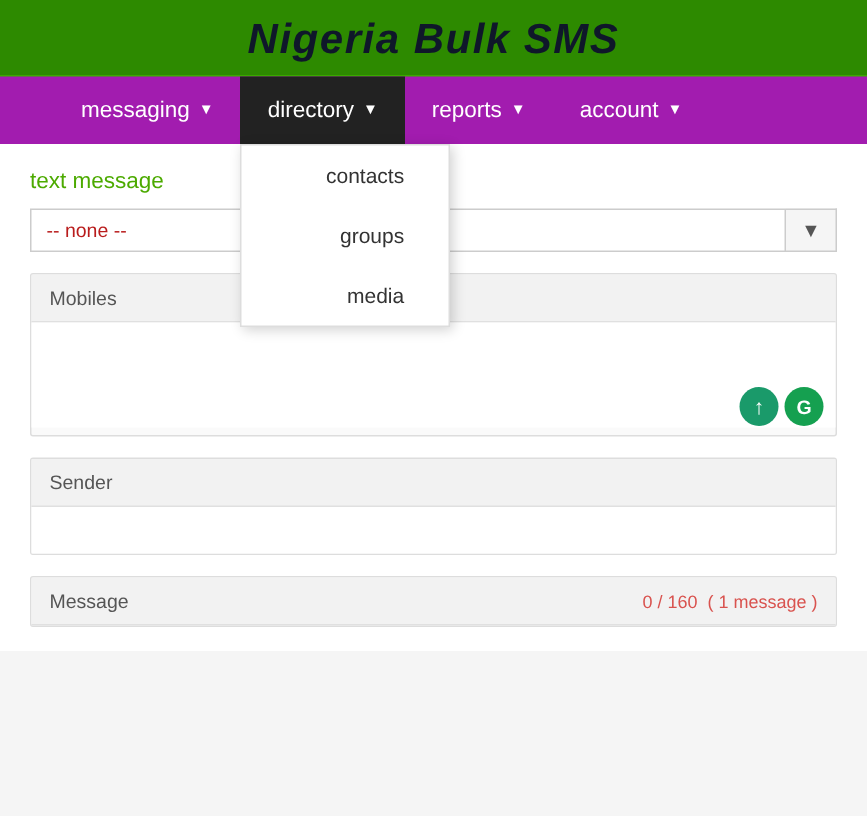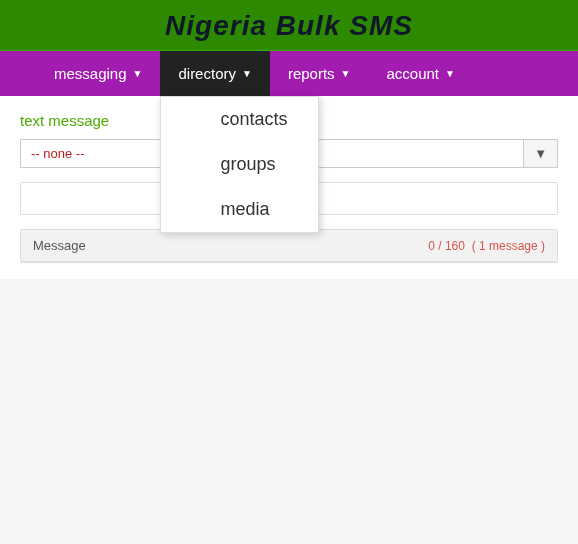--- a/index.html
+++ b/index.html
@@ -61,24 +61,23 @@
       background: #fff;
       border: 1px solid #ddd;
       box-shadow: 2px 2px 8px rgba(0,0,0,0.18);
       z-index: 100;
       min-width: 140px;
       display: block;
     }
     .dropdown-item {
       padding: 12px 30px;
       color: #333;
-      font-size: 18px;
+      font-size: 14px;
       cursor: pointer;
-      text-align: left;
-      margin-left: 29px;
+      text-align: right;
     }
 
     
     .main {
       padding: 16px 20px;
       background: #fff;
     }
 
     .section-label {
       color: #4caa00;
@@ -253,22 +252,33 @@
 
 <div class="main">
 
   <div class="section-label">text message</div>
 
   <div class="select-row">
     <div class="select-none">-- none --</div>
     <div class="select-arrow">▼</div>
   </div>
 
+  <div class="field-box">
+    <div class="field-header">Mobiles</div>
+    <div class="textarea-wrap">
+      <textarea class="mobiles-textarea" style=""></textarea>
+      <div class="textarea-icons">
+        <div class="icon-circle icon-green-arrow">↑</div>
+        <div class="icon-circle icon-grammarly">G</div>
+      </div>
+    </div>
+  </div>
 
   <div class="sender-box">
+    <div class="sender-header">Sender</div>
     <input class="sender-input" type="text" style="">
   </div>
 
   <div class="message-box">
     <div class="message-header">
       <span>Message</span>
       <span class="message-count">
         <span>0 / 160</span>
         &nbsp;<span>( 1 message )</span>
       </span>

